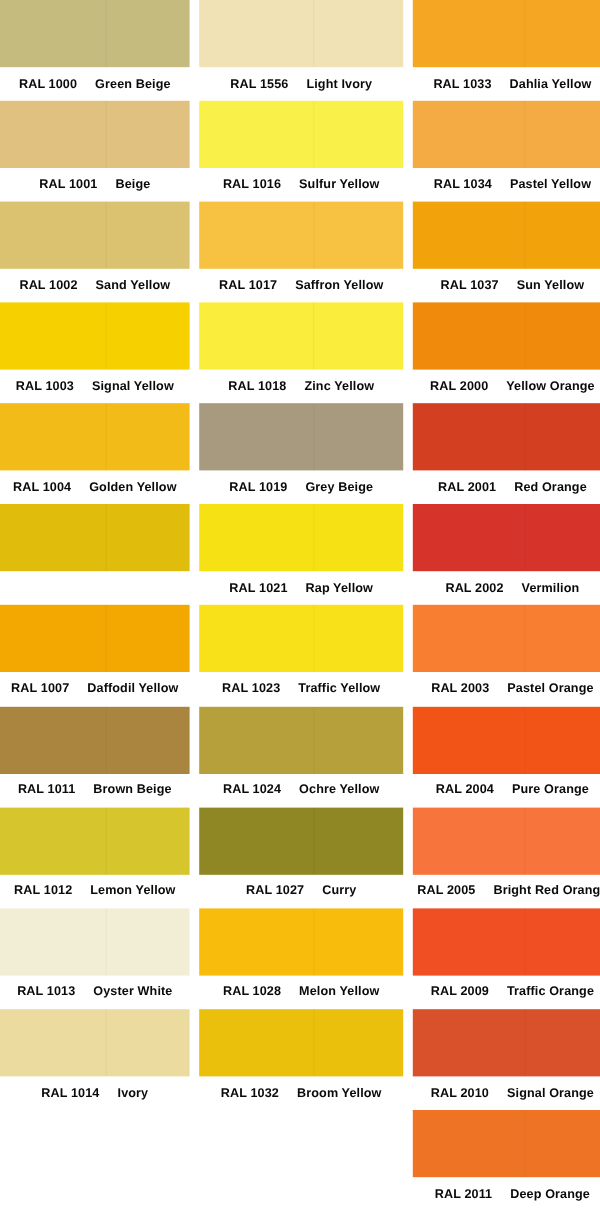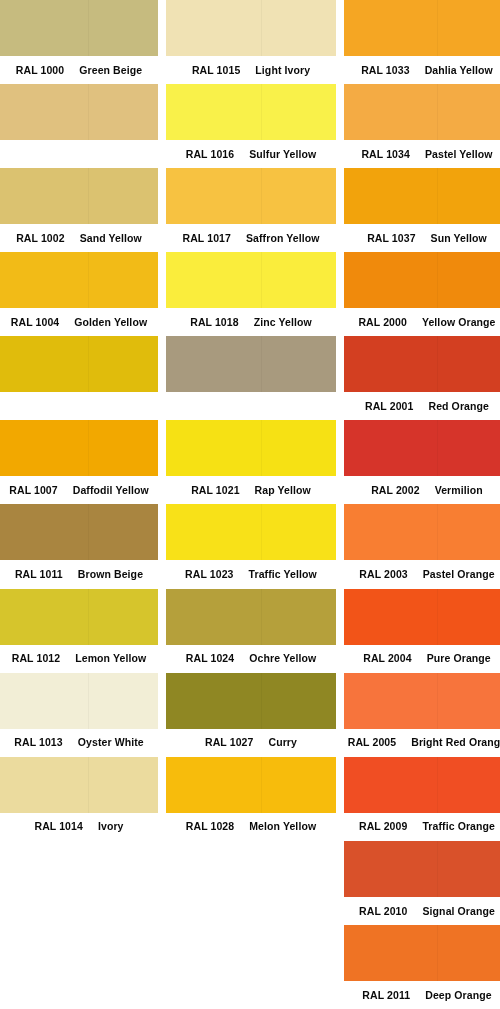--- a/index.html
+++ b/index.html
@@ -86,29 +86,40 @@
   <div class="chart-column col-1">
     <div class="swatch-cell">
       <div class="swatch-color" style="background-color: rgb(198, 187, 127);"></div>
       <div class="swatch-label">
         <span class="ral-code">RAL 1000</span>
         <span class="ral-name">Green Beige</span>
       </div>
     </div>
     <div class="swatch-cell">
       <div class="swatch-color" style="background-color: rgb(224, 193, 127);"></div>
+      <div class="swatch-label">
+        <span class="ral-code">RAL 1001</span>
+        <span class="ral-name">Beige</span>
+      </div>
     </div>
     <div class="swatch-cell">
       <div class="swatch-color" style="background-color: rgb(219, 194, 112);"></div>
       <div class="swatch-label">
         <span class="ral-code">RAL 1002</span>
         <span class="ral-name">Sand Yellow</span>
       </div>
     </div>
     <div class="swatch-cell">
+      <div class="swatch-color" style="background-color: rgb(247, 208, 0);"></div>
+      <div class="swatch-label">
+        <span class="ral-code">RAL 1003</span>
+        <span class="ral-name">Signal Yellow</span>
+      </div>
+    </div>
+    <div class="swatch-cell">
       <div class="swatch-color" style="background-color: rgb(242, 187, 23);"></div>
       <div class="swatch-label">
         <span class="ral-code">RAL 1004</span>
         <span class="ral-name">Golden Yellow</span>
       </div>
     </div>
     <div class="swatch-cell">
       <div class="swatch-color" style="background-color: rgb(224, 188, 12);"></div>
     </div>
     <div class="swatch-cell">
@@ -145,21 +156,21 @@
         <span class="ral-code">RAL 1014</span>
         <span class="ral-name">Ivory</span>
       </div>
     </div>
   </div>
 
   <div class="chart-column col-2">
     <div class="swatch-cell">
       <div class="swatch-color" style="background-color: rgb(240, 226, 180);"></div>
       <div class="swatch-label">
-        <span class="ral-code">RAL 1015</span>
+        <span class="ral-code">RAL 1556</span>
         <span class="ral-name">Light Ivory</span>
       </div>
     </div>
     <div class="swatch-cell">
       <div class="swatch-color" style="background-color: rgb(249, 241, 74);"></div>
       <div class="swatch-label">
         <span class="ral-code">RAL 1016</span>
         <span class="ral-name">Sulfur Yellow</span>
       </div>
     </div>
@@ -172,20 +183,24 @@
     </div>
     <div class="swatch-cell">
       <div class="swatch-color" style="background-color: rgb(250, 237, 60);"></div>
       <div class="swatch-label">
         <span class="ral-code">RAL 1018</span>
         <span class="ral-name">Zinc Yellow</span>
       </div>
     </div>
     <div class="swatch-cell">
       <div class="swatch-color" style="background-color: rgb(168, 154, 126);"></div>
+      <div class="swatch-label">
+        <span class="ral-code">RAL 1019</span>
+        <span class="ral-name">Grey Beige</span>
+      </div>
     </div>
     <div class="swatch-cell">
       <div class="swatch-color" style="background-color: rgb(246, 225, 20);"></div>
       <div class="swatch-label">
         <span class="ral-code">RAL 1021</span>
         <span class="ral-name">Rap Yellow</span>
       </div>
     </div>
     <div class="swatch-cell">
       <div class="swatch-color" style="background-color: rgb(248, 225, 24);"></div>
@@ -208,20 +223,27 @@
         <span class="ral-name">Curry</span>
       </div>
     </div>
     <div class="swatch-cell">
       <div class="swatch-color" style="background-color: rgb(247, 188, 12);"></div>
       <div class="swatch-label">
         <span class="ral-code">RAL 1028</span>
         <span class="ral-name">Melon Yellow</span>
       </div>
     </div>
+    <div class="swatch-cell">
+      <div class="swatch-color" style="background-color: rgb(234, 192, 13);"></div>
+      <div class="swatch-label">
+        <span class="ral-code">RAL 1032</span>
+        <span class="ral-name">Broom Yellow</span>
+      </div>
+    </div>
   </div>
 
   <div class="chart-column col-3">
     <div class="swatch-cell">
       <div class="swatch-color" style="background-color: rgb(245, 166, 35);"></div>
       <div class="swatch-label">
         <span class="ral-code">RAL 1033</span>
         <span class="ral-name">Dahlia Yellow</span>
       </div>
     </div>

